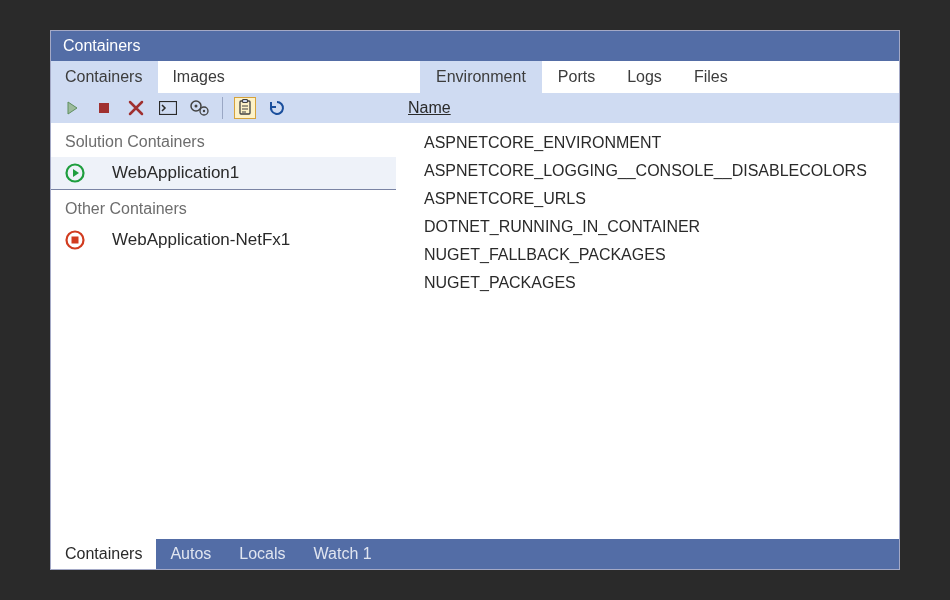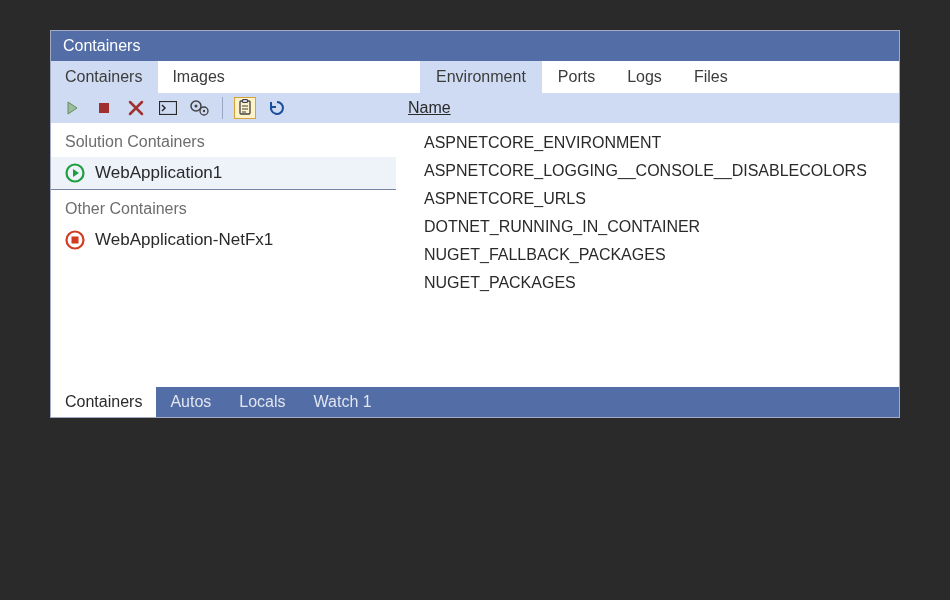--- a/index.html
+++ b/index.html
@@ -8,21 +8,21 @@
       font-family: "Segoe UI", Tahoma, sans-serif;
       font-size: 15px;
       width: 950px;
       height: 600px;
       overflow: hidden;
       padding: 30px 50px;
     }
     .window {
       background: #f0abfc;
       border: 1px solid #a4a9c6;
-      height: 388px;
+      height: 540px;
       display: flex;
       flex-direction: column;
     }
     .titlebar {
       background: #536da6;
       color: #fff;
       padding: 6px 12px;
       font-size: 16px;
     }
     .body {
@@ -83,21 +83,21 @@
       font-size: 16px;
     }
     .section-divider {
       height: 1px;
       background: #7a84a4;
       margin: 0 0 0 0;
     }
     .container-item {
       display: flex;
       align-items: flex-end;
-      gap: 10px;
+      gap: 27px;
       padding: 6px 14px;
       font-size: 17px;
       color: #2a2a2a;
       cursor: pointer;
     }
     .container-item.selected {
       background: #eef2f9;
     }
     .rightpane {
       flex: 1;

